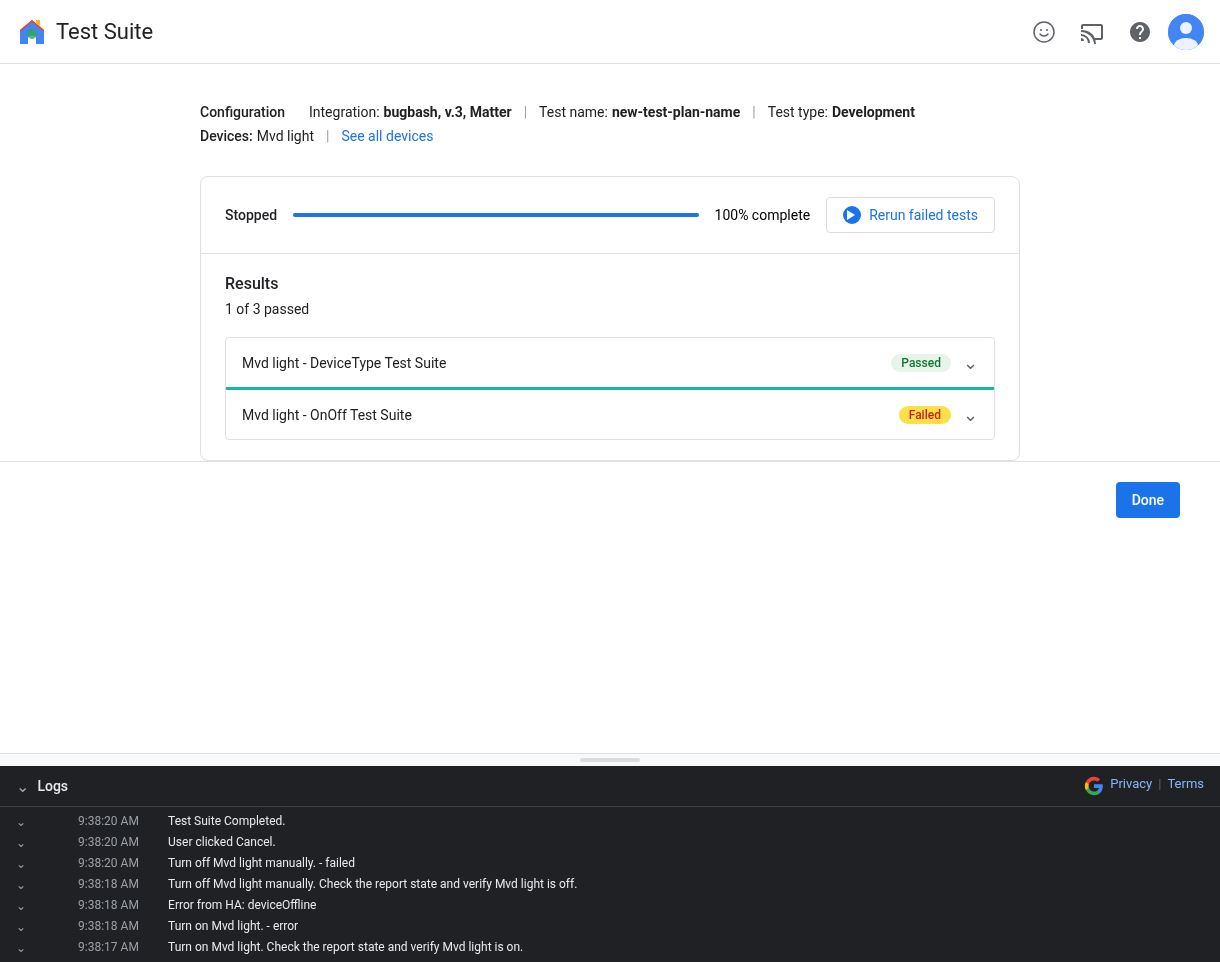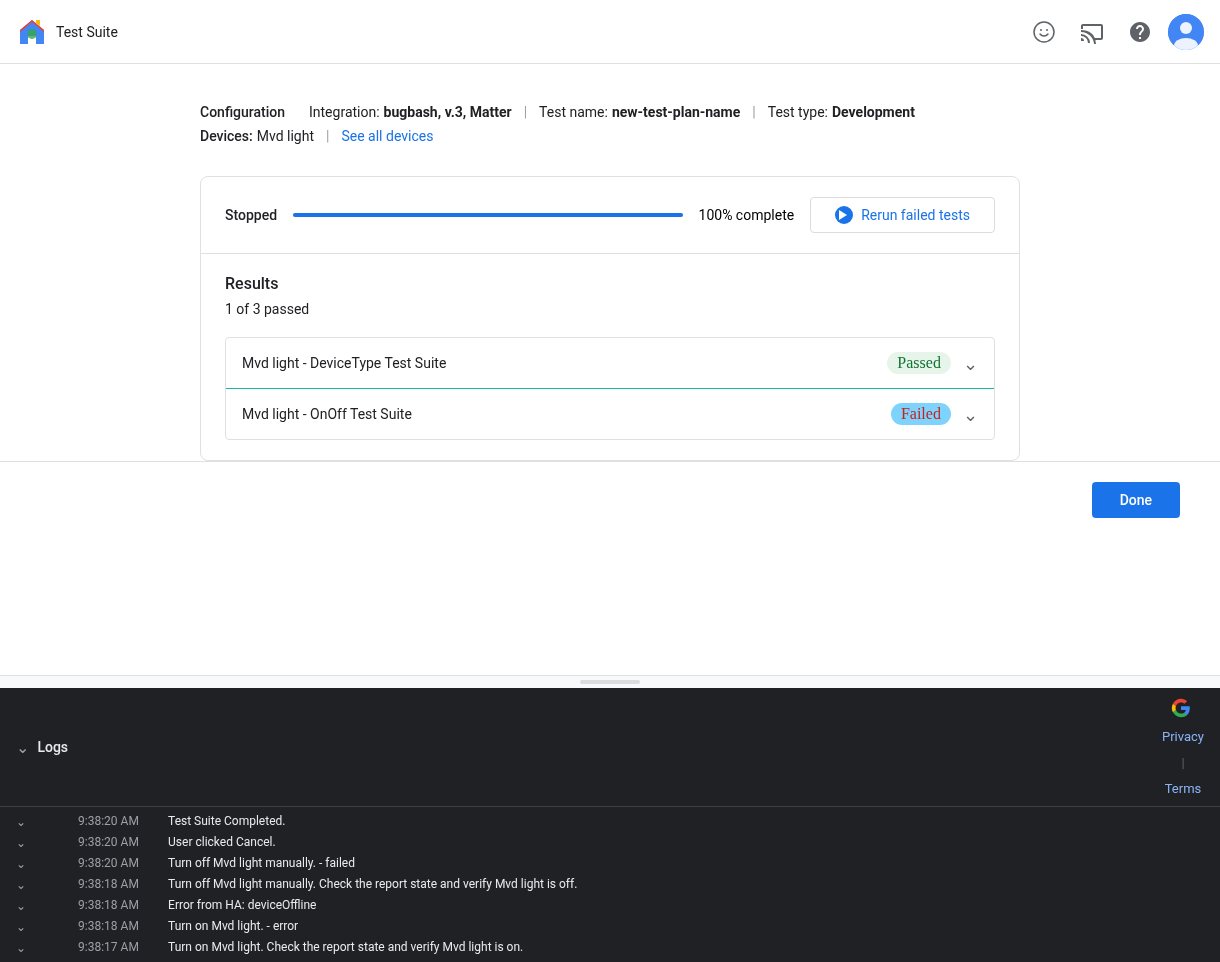--- a/index.html
+++ b/index.html
@@ -18,21 +18,21 @@
       display: flex;
       align-items: center;
       gap: 8px;
       text-decoration: none;
     }
     .header-logo-icon {
       width: 32px;
       height: 32px;
     }
     .header-title {
-      font-size: 14px;
+      font-size: 22px;
       color: #202124;
       font-weight: 400;
     }
     .header-actions {
       margin-left: auto;
       display: flex;
       align-items: center;
       gap: 8px;
     }
     .header-icon-btn {
@@ -145,21 +145,21 @@
       color: #000000;
       white-space: nowrap;
     }
     .rerun-btn {
       display: flex;
       align-items: center;
       gap: 8px;
       background: #fff;
       border: 1px solid #dadce0;
       border-radius: 4px;
-      padding: 8px 24px;
+      padding: 8px 16px;
       font-size: 14px;
       color: #1a73e8;
       cursor: pointer;
       white-space: nowrap;
       font-family: inherit;
     }
     .rerun-icon {
       width: 18px;
       height: 18px;
       border-radius: 50%;
@@ -194,43 +194,42 @@
     
     .test-list {
       border: 1px solid #e0e0e0;
       border-radius: 4px;
       overflow: hidden;
     }
     .test-item {
       display: flex;
       align-items: center;
       padding: 14px 16px;
-      border-bottom: 1px solid #14b8a6;
+      border-bottom: 3px solid #14b8a6;
       cursor: pointer;
     }
     .test-item:last-child { border-bottom: none; }
     .test-name {
       flex: 1;
       font-size: 14px;
       color: #202124;
     }
     .badge {
       padding: 2px 10px;
       border-radius: 12px;
-      font-size: 16px;
+      font-size: 12px;
       font-weight: 500;
       margin-right: 12px;
-      font-family: Liberation Serif, serif;
     }
     .badge-passed {
       background: #e6f4ea;
       color: #137333;
     }
     .badge-failed {
-      background: #7dd3fc;
+      background: #fde047;
       color: #c5221f;
     }
     .chevron-icon {
       color: #5f6368;
       font-size: 18px;
     }
 
     
     .auto-saved {
       text-align: right;
@@ -245,21 +244,21 @@
       padding: 20px 40px;
       display: flex;
       justify-content: flex-end;
       border-top: 1px solid #e0e0e0;
     }
     .done-btn {
       background: #1a73e8;
       color: #fff;
       border: none;
       border-radius: 4px;
-      padding: 10px 28px;
+      padding: 10px 16px;
       font-size: 14px;
       font-weight: 500;
       cursor: pointer;
       font-family: inherit;
       text-align: right;
     }
 
     
     .logs-panel {
       flex-shrink: 0;
@@ -279,23 +278,21 @@
       margin-right: 8px;
     }
     .logs-label {
       font-size: 14px;
       color: #e8eaed;
       font-weight: 500;
     }
     .logs-footer-links {
       margin-left: auto;
       display: flex;
-      align-items: center;
-      gap: 11px;
-      flex-direction: column;
+      gap: 2px;
     }
     .logs-link { color: #8ab4f8; font-size: 13px; text-decoration: none; cursor: pointer; }
     .logs-sep { color: #5f6368; font-size: 13px; margin: 0 4px; }
 
     .logs-body {
       max-height: 160px;
       overflow-y: auto;
       padding: 4px 0;
     }
     .log-entry {

